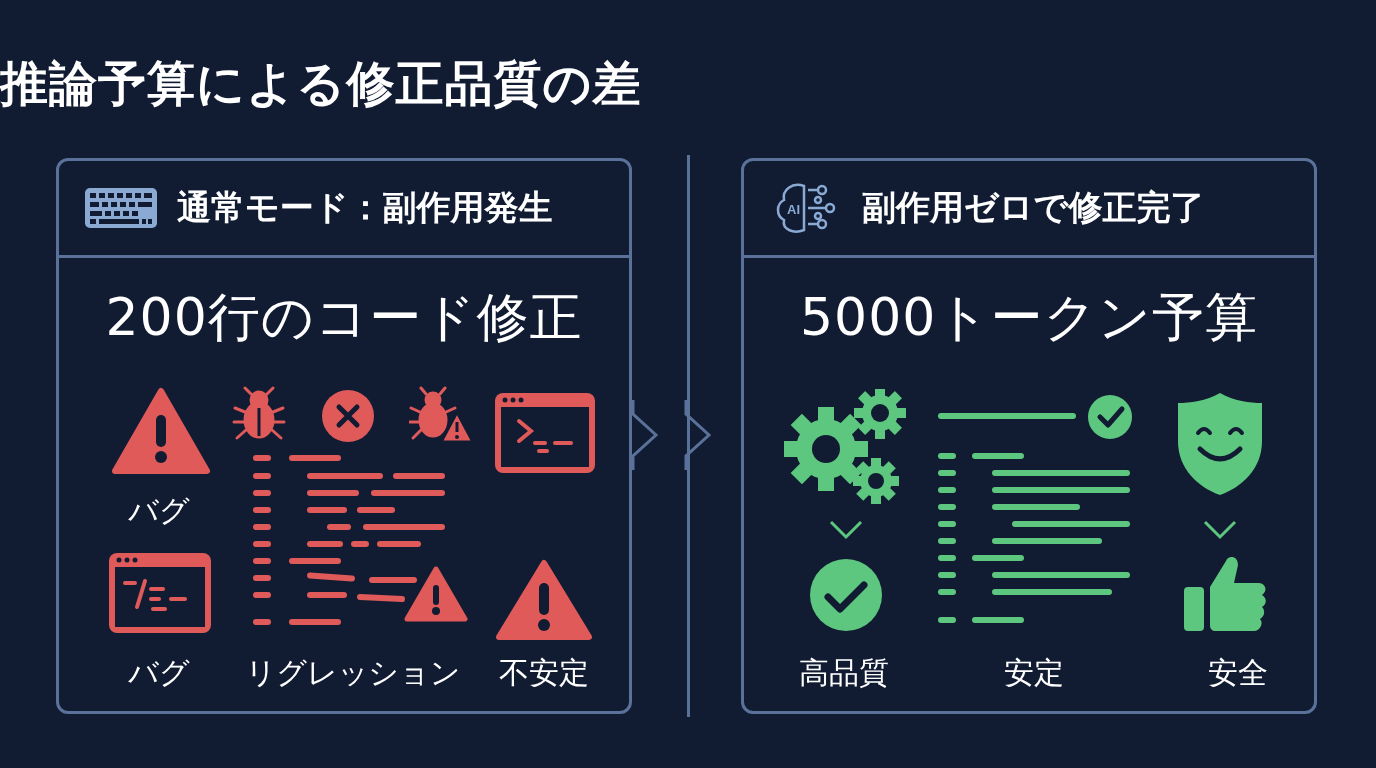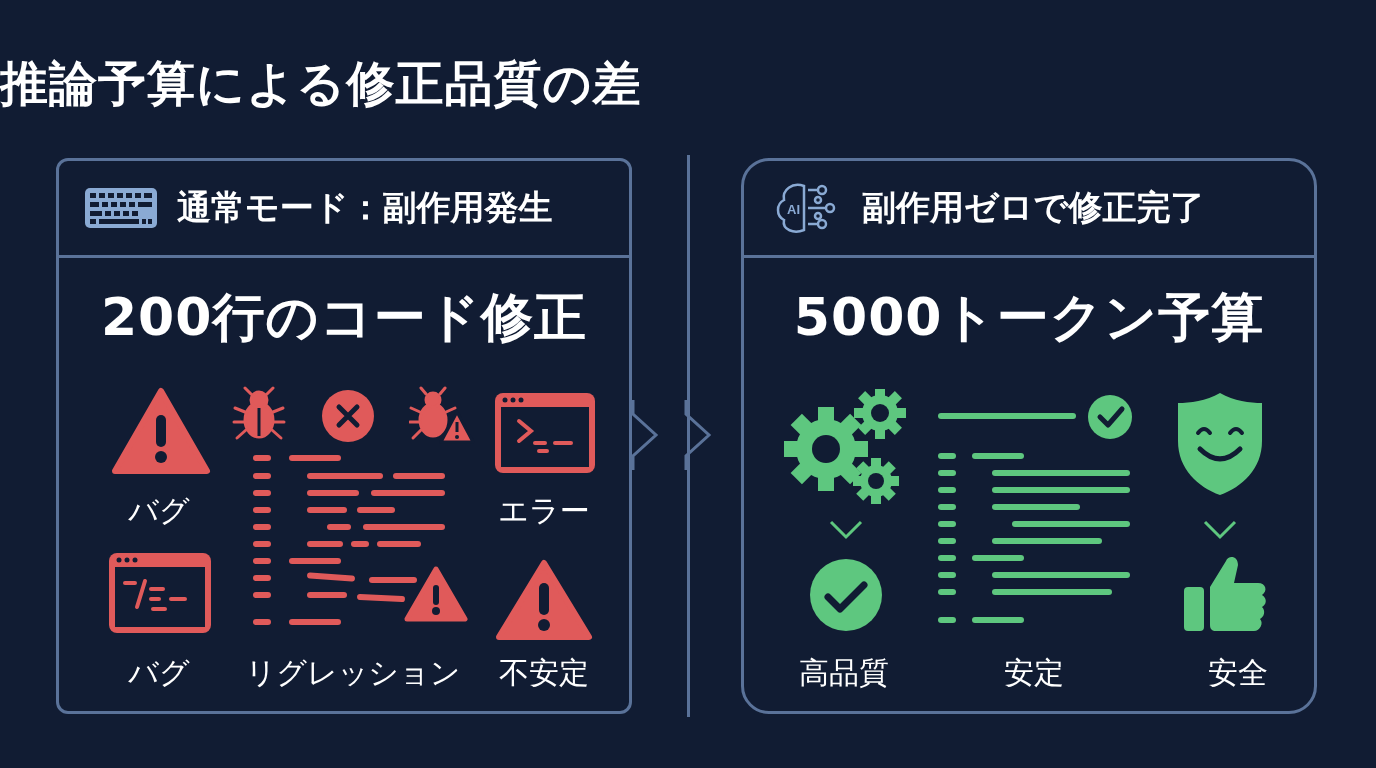--- a/index.html
+++ b/index.html
@@ -1,25 +1,25 @@
 <!DOCTYPE html>
 <html><head>
 <meta charset="utf-8">
 <style>
   html,body{margin:0;padding:0;}
   body{width:1376px;height:768px;background:#111c33;position:relative;overflow:hidden;
        font-family:"DejaVu Sans","Liberation Sans",sans-serif;color:#fff;}
   .title{position:absolute;left:0;top:52px;width:1376px;text-align:left;font-size:48px;font-weight:bold;letter-spacing:1px;}
   .panel{position:absolute;top:158px;width:576px;height:556px;border:3px solid #5a7299;border-radius:12px;box-sizing:border-box;background:#111c33;}
   .panel.left{left:56px;}
-  .panel.right{left:741px;border-radius:28px;}
+  .panel.right{left:741px;}
   .phead{position:absolute;left:0;top:0;right:0;height:94px;border-bottom:3px solid #5a7299;display:flex;align-items:center;}
   .phead .icon{margin-left:24px;width:76px;height:54px;display:flex;align-items:center;justify-content:center;}
   .phead .htext{font-size:34px;font-weight:bold;margin-left:18px;}
-  .big{position:absolute;left:0;right:0;top:122px;text-align:center;font-size:52px;font-weight:bold;letter-spacing:1px;}
+  .big{position:absolute;left:0;right:0;top:122px;text-align:center;font-size:52px;font-weight:normal;letter-spacing:1px;}
   .lbl{position:absolute;font-size:30px;font-weight:normal;text-align:center;}
   .divider{position:absolute;left:687px;top:155px;width:3px;height:562px;background:#5a7299;}
   svg{display:block;}
 </style>
 </head>
 <body>
 
 <div class="title">推論予算による修正品質の差</div>
 
 <div class="divider"></div>
@@ -111,21 +111,20 @@
     <rect x="2" y="2" width="100" height="80" rx="8" fill="#e05a5a"></rect>
     <rect x="8" y="16" width="88" height="60" fill="#111c33"></rect>
     <circle cx="12" cy="9" r="2.5" fill="#111c33"></circle>
       <circle cx="20" cy="9" r="2.5" fill="#111c33"></circle>
       <circle cx="28" cy="9" r="2.5" fill="#111c33"></circle>
     <path d="M26 30 L38 40 L26 50" fill="none" stroke="#e05a5a" stroke-width="4" stroke-linecap="round"></path>
     <rect x="40" y="50" width="14" height="4" rx="2" fill="#e05a5a"></rect>
       <rect x="60" y="50" width="20" height="4" rx="2" fill="#e05a5a"></rect>
       <rect x="44" y="58" width="12" height="4" rx="2" fill="#e05a5a"></rect>
   </svg>
-  <div class="lbl" style="left:420px;top:330px;width:130px">エラー</div>
 
   <svg style="position:absolute;left:180px;top:288px" width="230" height="180">
     <g fill="#e05a5a">
       <rect x="14" y="6" width="18" height="6" rx="3"></rect>
         <rect x="50" y="6" width="52" height="6" rx="3"></rect>
       <rect x="14" y="24" width="18" height="6" rx="3"></rect>
         <rect x="68" y="24" width="76" height="6" rx="3"></rect>
         <rect x="154" y="24" width="52" height="6" rx="3"></rect>
       <rect x="14" y="41" width="18" height="6" rx="3"></rect>
         <rect x="68" y="41" width="52" height="6" rx="3"></rect>

